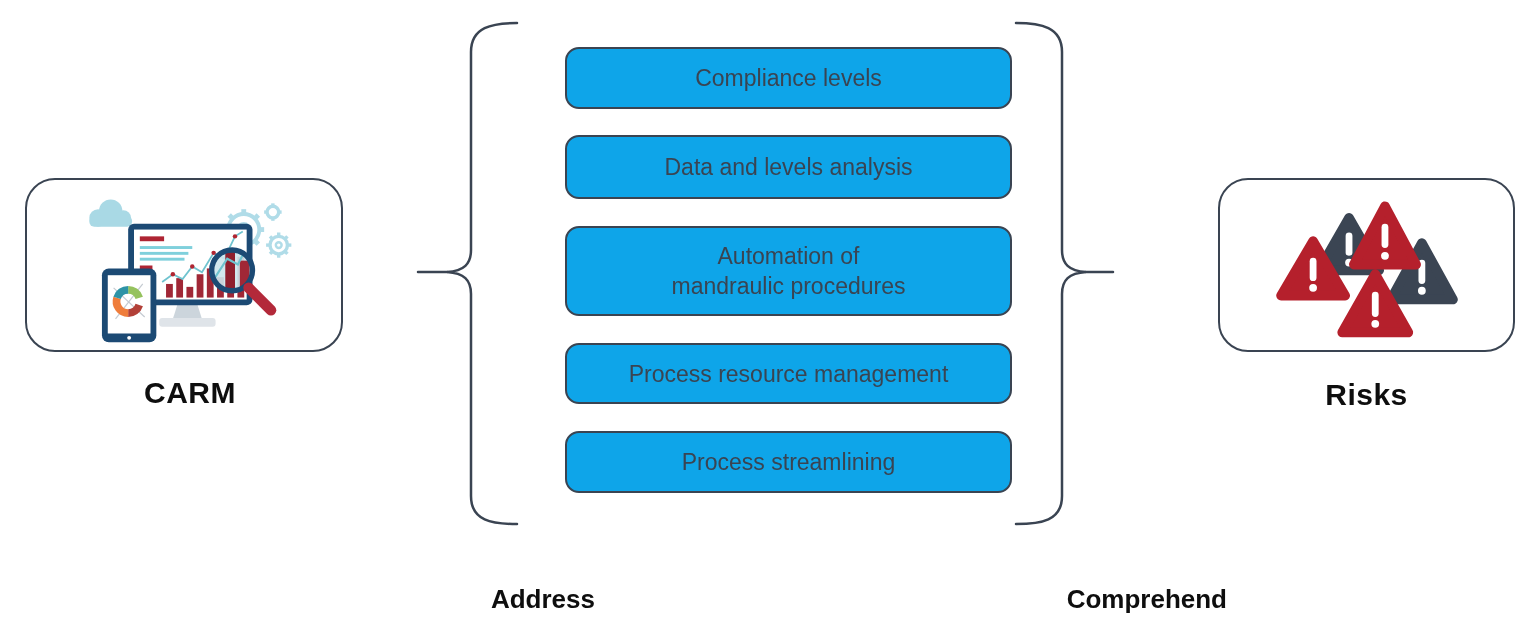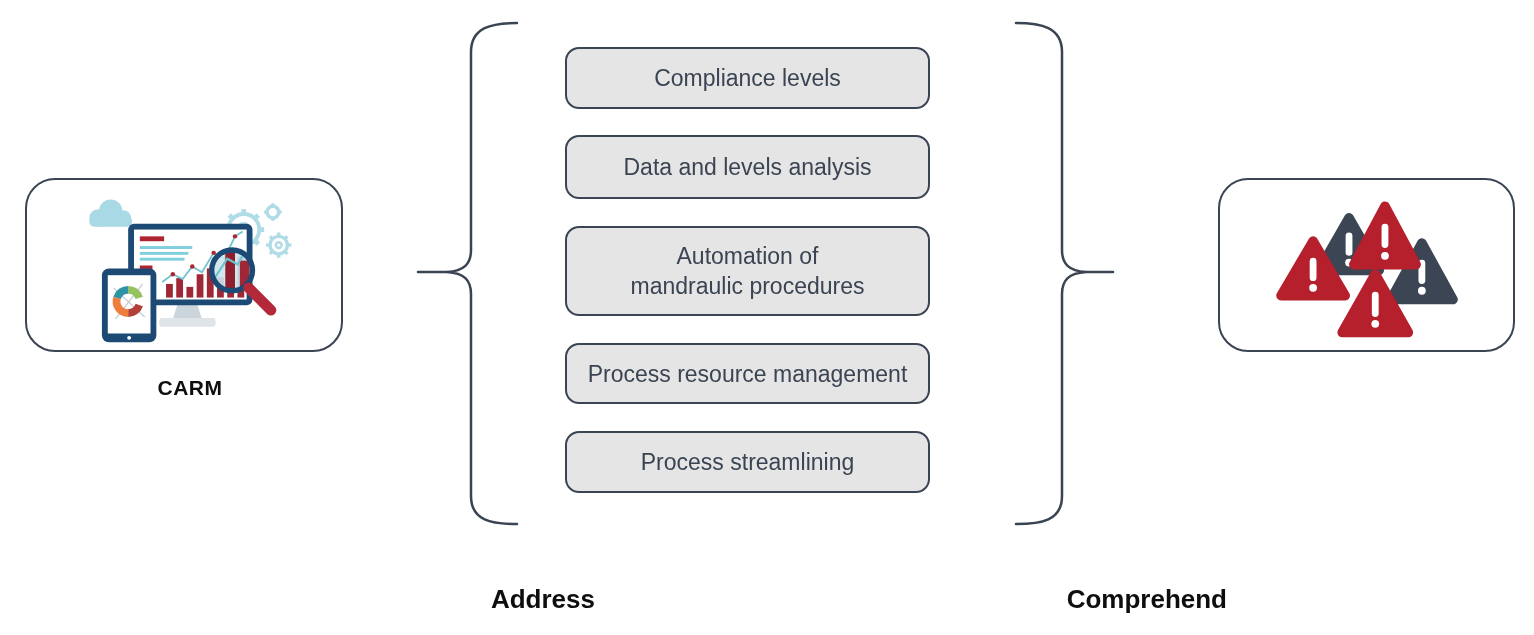--- a/index.html
+++ b/index.html
@@ -26,33 +26,33 @@
     display: flex;
     align-items: center;
     justify-content: center;
   }
   .node-box.carm { left: 25px; top: 178px; width: 318px; height: 174px; }
   .node-box.risks { left: 1218px; top: 178px; width: 297px; height: 174px; }
   .node-caption {
     position: absolute;
     text-align: center;
     font-weight: bold;
-    font-size: 21px;
+    font-size: 30px;
     color: #0e0e0e;
     letter-spacing: 0.5px;
   }
   .caption-carm { left: 25px; top: 376px; width: 330px; }
   .caption-risks { left: 1218px; top: 378px; width: 297px; }
   .list-box {
     position: absolute;
     left: 565px;
-    width: 365px;
+    width: 447px;
     border: 2.5px solid #3a4452;
     border-radius: 14px;
-    background: #e5e5e5;
+    background: #0ea5e9;
     display: flex;
     align-items: center;
     justify-content: center;
     text-align: center;
   }
   .list-box .list-label {
     font-size: 23px;
     line-height: 30px;
     color: #3a4452;
     white-space: pre-line;
@@ -249,17 +249,18 @@
         </g>
 
         <g>
           <polygon points="157,96 191,156 123,156" fill="#b5202c" stroke="#b5202c"></polygon>
           <rect x="153.5" y="114" width="7" height="26" rx="3.5" fill="#ffffff"></rect>
           <circle cx="157" cy="147" r="4" fill="#ffffff"></circle>
         </g>
       </g>
     </svg>
   </div>
+  <div class="node-caption caption-risks">Risks</div>
 
   <div class="bottom-label label-address">Address</div>
   <div class="bottom-label label-comprehend">Comprehend</div>
 
 </div>
 
 </body></html>

